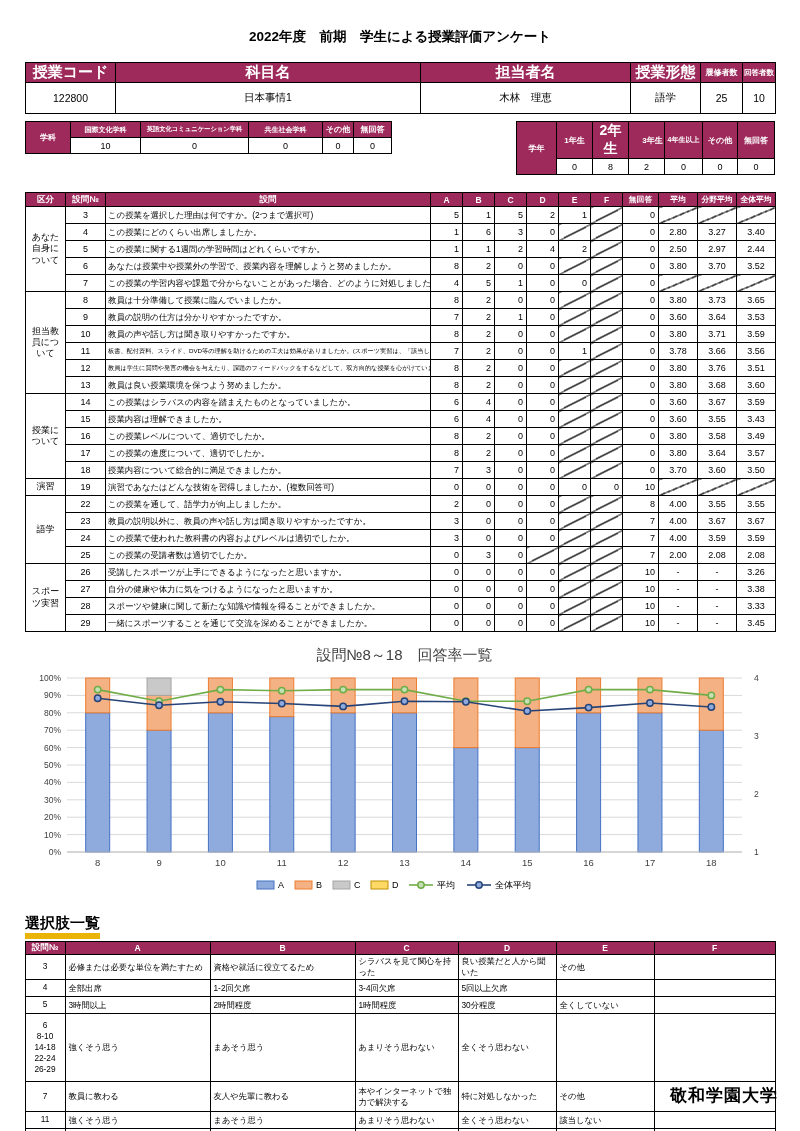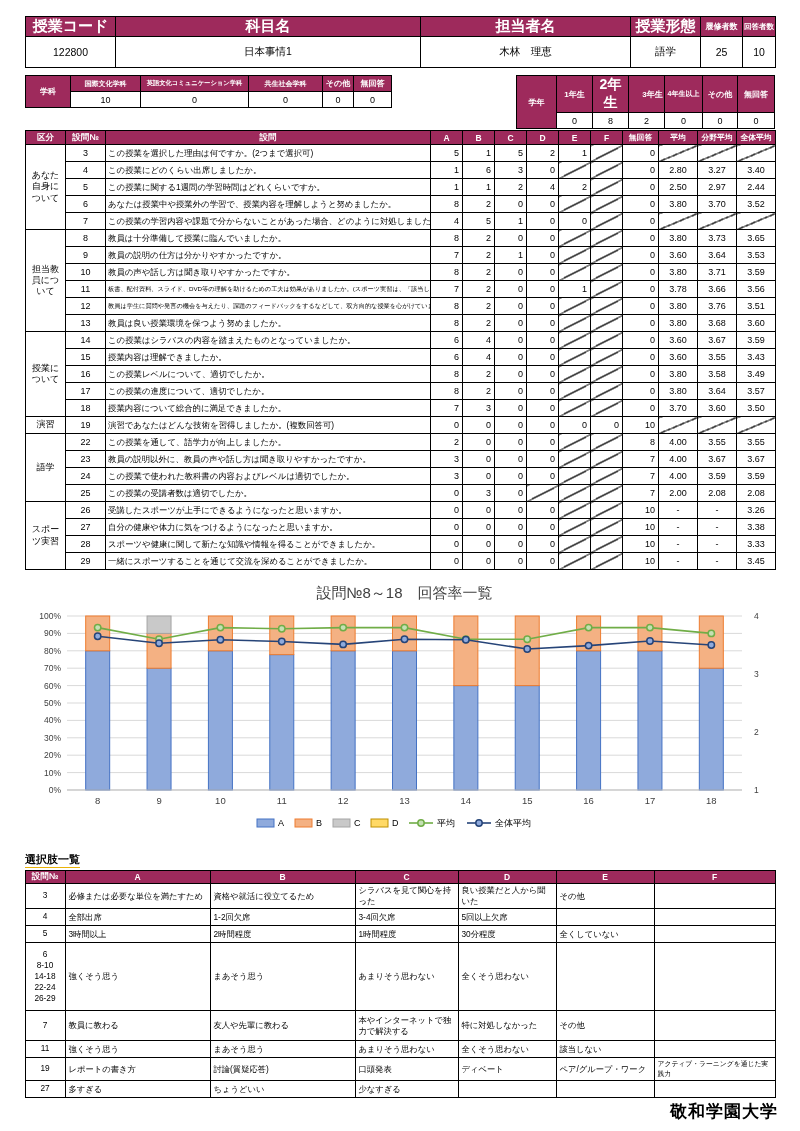--- a/index.html
+++ b/index.html
@@ -17,45 +17,46 @@
   
   .info-table { margin-top: 16px; width: 750px; border: 1.5px solid #000; }
   .info-table th { height: 19px; font-size: 15px; }
   .info-table td { height: 31px; font-size: 10.5px; text-align: center; }
   
   .small-tables { margin-top: 7px; display: flex; justify-content: space-between; align-items: flex-start; }
   .mini th, .mini td { height: 16px; font-size: 8px; text-align: center; }
   .mini td.val { background: #fff; font-size: 9px; }
   .mini { border: 1.5px solid #000; }
   
-  .main-table { margin-top: 1px; width: 750px; border: 1.5px solid #000; }
+  .main-table { margin-top: 17px; width: 750px; border: 1.5px solid #000; }
   .main-table th { height: 14px; font-size: 8.5px; }
   .main-table td { height: 17px; font-size: 8.5px; padding: 0 2px; }
   .main-table td.sec { text-align: center; font-size: 9px; padding: 0 3px; line-height: 1.25; border-right: 1px solid #000; }
   .main-table td.no { text-align: center; font-size: 9px; }
   .main-table td.q { font-size: 8.4px; white-space: nowrap; }
   .main-table td.q.smalltxt { font-size: 6.2px; }
   .main-table td.num { text-align: right; padding-right: 3px; font-size: 9px; }
   .main-table td.avg { text-align: center; font-size: 9px; }
   .main-table tr.sec-top td { border-top: 1.5px solid #000; }
   .diag { background-image: linear-gradient(to bottom right, transparent calc(50% - 0.6px), #000 calc(50% - 0.6px), #000 calc(50% + 0.6px), transparent calc(50% + 0.6px)); }
   
   .chart-wrap { margin-top: 6px; }
   
-  .choices-title { margin: 4px 0 2px 25px; font-size: 11px; font-weight: bold; display: inline-block; border-bottom: 1px solid #eab308; }
+  .choices-title { margin: 4px 0 2px 25px; font-size: 15px; font-weight: bold; display: inline-block; border-bottom: 6px solid #eab308; }
   .choices-table { width: 750px; margin: 0 auto; border: 1.5px solid #000; }
   .choices-table th { height: 13px; font-size: 8.5px; }
   .choices-table td { font-size: 8.3px; padding: 1px 3px; vertical-align: middle; }
   .choices-table td.no { text-align: center; white-space: pre-line; line-height: 1.35; font-size: 8.3px; }
   .footer-logo { position: absolute; right: 22px; top: 1084px; font-weight: bold; font-size: 17px; letter-spacing: 1px; }
 </style>
 </head>
 <body>
 
 <div class="page">
+  <div class="doc-title">2022年度　前期　学生による授業評価アンケート</div>
 
   <div class="content">
     <table class="info-table">
       <colgroup>
           <col style="width:90px">
           <col style="width:305px">
           <col style="width:210px">
           <col style="width:70px">
           <col style="width:42px">
           <col style="width:33px">

